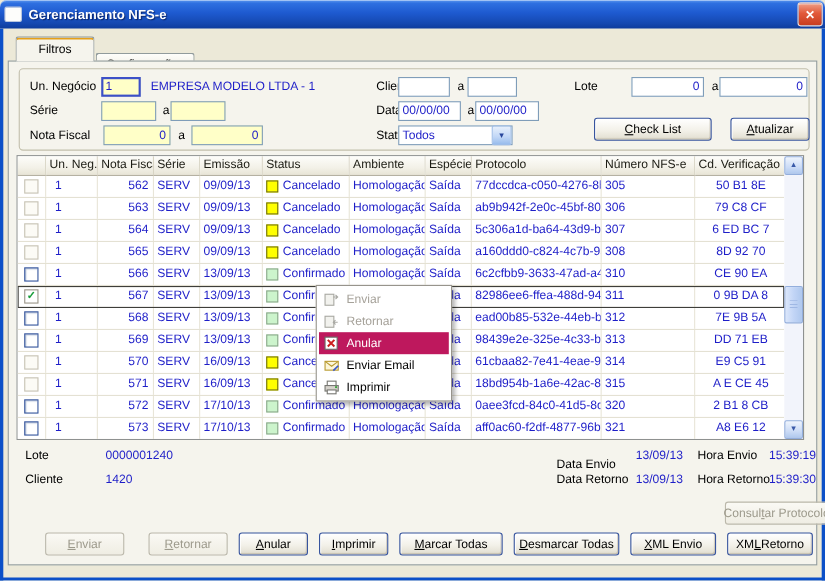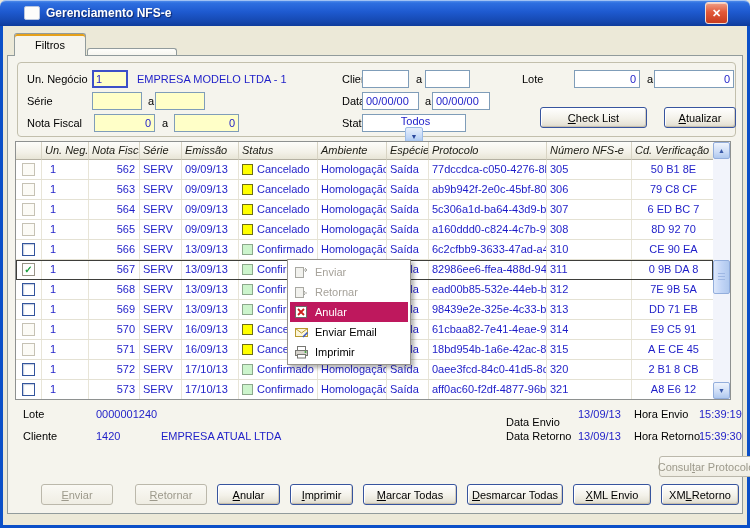--- a/index.html
+++ b/index.html
@@ -2,21 +2,21 @@
 <html><head>
 <meta charset="utf-8">
 <style>
   html,body{margin:0;padding:0;background:#fff;}
   .stage{position:relative;width:750px;height:528px;background:#ECE9D8;
          font-family:"Liberation Sans",sans-serif;font-size:11px;overflow:hidden;}
 
   
   .titlebar{position:absolute;left:0;top:0;right:0;height:26px;border-radius:6px 6px 0 0;
     background:linear-gradient(180deg,#5A96EE 0%,#2E6FE0 12%,#1E5AD0 45%,#1548B0 82%,#0E3C9C 100%);
-    display:flex;align-items:center;padding:0 22px;box-sizing:border-box;
+    display:flex;align-items:center;padding:0 2px;box-sizing:border-box;
     box-shadow:inset 0 1px 0 rgba(255,255,255,.45);}
   .title-icon{width:14px;height:12px;background:#FDFDFB;border:1px solid #B9C6DE;border-radius:2px;margin:0 6px 0 2px;flex:none;}
   .title-text{color:#fff;font-weight:bold;font-size:12px;flex:1;text-shadow:1px 1px 1px rgba(8,28,88,.85);white-space:nowrap;}
   .close-btn{width:21px;height:20px;border:1px solid #F3DDD2;border-radius:3px;color:#fff;font-weight:bold;font-size:11px;
     background:linear-gradient(180deg,#F0A088 0%,#E2593A 45%,#C83C1E 100%);
     display:flex;align-items:center;justify-content:center;box-shadow:inset 0 1px 0 rgba(255,255,255,.5);}
   .edge{position:absolute;background:#0C50C8;}
   .edge.l{left:0;top:26px;bottom:0;width:3px}
   .edge.r{right:0;top:26px;bottom:0;width:3px}
   .edge.b{left:0;right:0;bottom:0;height:3px}
@@ -35,38 +35,38 @@
   
   .fbox{position:absolute;left:9px;top:6px;width:717px;height:73px;border:1px solid #C2BFAC;border-radius:4px;}
   .flabel{position:absolute;height:18px;line-height:18px;color:#000;white-space:nowrap;}
   .fsep{position:absolute;height:18px;line-height:18px;color:#000;}
   .fblue{position:absolute;height:18px;line-height:18px;color:#1E1EC8;white-space:nowrap;}
   .inp{position:absolute;height:18px;box-sizing:border-box;border:1px solid #7F9DB9;background:#fff;color:#1E1EC8;
        font:11px "Liberation Sans",sans-serif;padding:0 3px;}
   .inp.yellow{background:#FFFFC8;}
   .inp.right{text-align:right;}
   .inp.focus{border:2px solid #3C50C8;padding:0 2px;}
-  .combo{position:absolute;height:18px;border:1px solid #7F9DB9;background:#fff;display:flex;align-items:center;box-sizing:border-box;flex-direction:column;}
+  .combo{position:absolute;height:18px;border:1px solid #7F9DB9;background:#fff;display:flex;align-items:center;box-sizing:border-box;}
   .combo-text{flex:1;padding-left:3px;color:#1E1EC8;}
   .combo-arrow{width:16px;height:16px;border:1px solid #9EBDE8;border-radius:2px;margin-right:0;
        background:linear-gradient(180deg,#E8F0FC,#C0D6F6 60%,#98BCEC);
        display:flex;align-items:center;justify-content:center;color:#28469C;font-size:7px;flex:none;}
 
   
   .xpbtn{position:absolute;box-sizing:border-box;height:21px;border:1px solid #37549E;border-radius:3px;
     background:linear-gradient(180deg,#FFFFFF 0%,#F3F1E9 55%,#E7E4D8 85%,#D9D5C6 100%);
     font:11px "Liberation Sans",sans-serif;color:#000;display:flex;align-items:center;justify-content:center;
     box-shadow:inset -1px -1px 0 rgba(170,160,140,.45), inset 1px 1px 0 rgba(255,255,255,.9);white-space:nowrap;}
   .xpbtn.disabled{border-color:#BBB8AB;color:#9D9A8C;background:linear-gradient(180deg,#FAF9F4,#EFEDE3);box-shadow:none;margin-left:12px;}
   .xpbtn.flow{position:static;flex:none;}
   .btnbar{position:absolute;left:0;right:0;top:428px;height:21px;display:flex;gap:10px;padding-left:21px;}
 
   
   .grid{position:absolute;left:7px;top:85px;width:716px;height:259px;background:#fff;border:1px solid #8E9190;box-sizing:border-box;}
-  .ghead{position:absolute;left:0;top:0;right:17px;height:18px;display:flex;overflow:hidden;font-style:italic;}
+  .ghead{position:absolute;left:0;top:0;right:17px;height:18px;display:flex;overflow:hidden;}
   .hcell{box-sizing:border-box;height:18px;line-height:17px;flex:none;
     background:linear-gradient(180deg,#FDFDFA 0%,#F3F1E8 60%,#E8E5D6 100%);
     border-right:1px solid #D8D4C4;border-bottom:1px solid #B5B1A2;padding:0 3px;color:#1C1C14;overflow:hidden;white-space:nowrap;}
   .gbody{position:absolute;left:0;top:18px;right:17px;bottom:0;overflow:hidden;}
   .row{display:flex;height:20px;box-sizing:border-box;border-bottom:1px solid #E4E1D3;position:relative;background:#fff;}
   .row.selected{outline:1px solid #3E3E3A;outline-offset:-1px;z-index:1;}
   .cell{box-sizing:border-box;height:19px;line-height:19px;flex:none;border-right:1px solid #E8E5D8;
         padding:0 3px;color:#1E1EC8;overflow:hidden;white-space:nowrap;display:block;}
   .c0{width:26px}.c1{width:47px}.c2{width:51px}.c3{width:42px}.c4{width:57px}.c5{width:79px}
   .c6{width:69px}.c7{width:42px}.c8{width:118px}.c9{width:85px}.c10{width:83px;border-right:none}
@@ -456,21 +456,20 @@
             </svg>
           </span>
           <span>Imprimir</span>
         </div>
       </div>
 
     <span class="dlabel" style="left:15px;top:351px">Lote</span>
     <span class="dval" style="left:88px;top:351px">0000001240</span>
     <span class="dlabel" style="left:15px;top:373px">Cliente</span>
     <span class="dval" style="left:88px;top:373px">1420</span>
-    <span class="dval" style="left:153px;top:373px">EMPRESA ATUAL LTDA</span>
     <span class="dlabel" style="left:498px;top:359px">Data Envio</span>
     <span class="dval" style="left:570px;top:351px">13/09/13</span>
     <span class="dlabel" style="left:626px;top:351px">Hora Envio</span>
     <span class="dval" style="left:691px;top:351px">15:39:19</span>
     <span class="dlabel" style="left:498px;top:373px">Data Retorno</span>
     <span class="dval" style="left:570px;top:373px">13/09/13</span>
     <span class="dlabel" style="left:626px;top:373px">Hora Retorno</span>
     <span class="dval" style="left:691px;top:373px">15:39:30</span>
 
     <button class="xpbtn disabled" style="left:639px;top:400px;width:94px">Consul<u>t</u>ar Protocolo</button>

